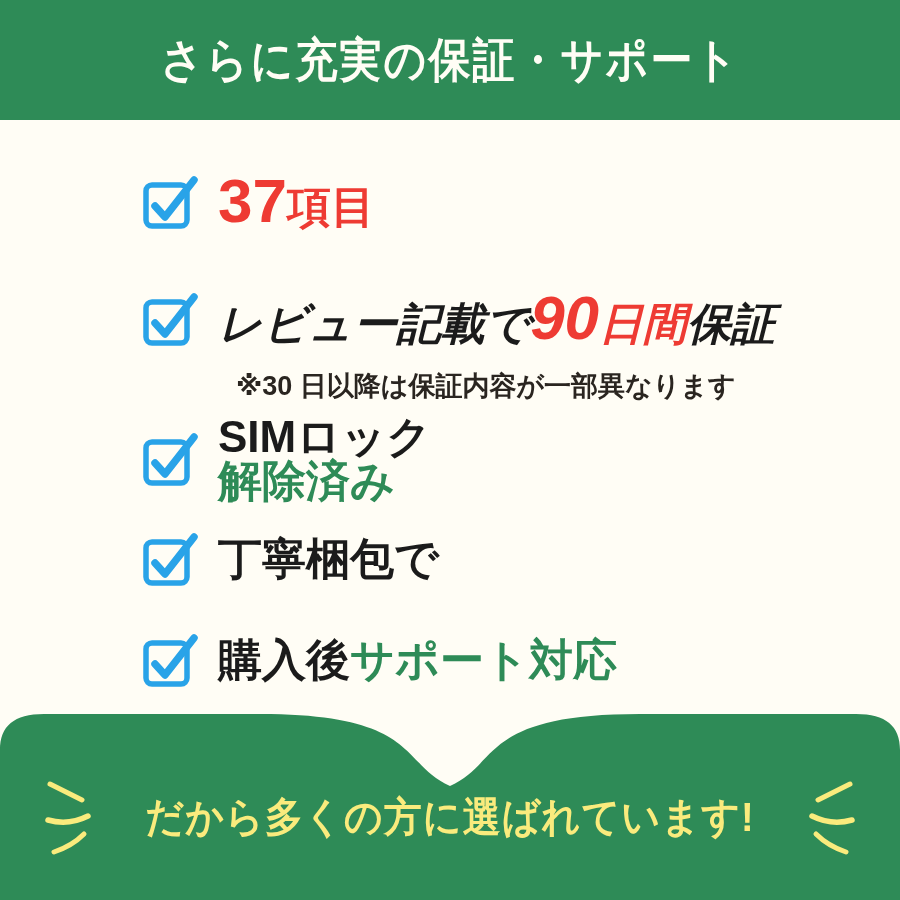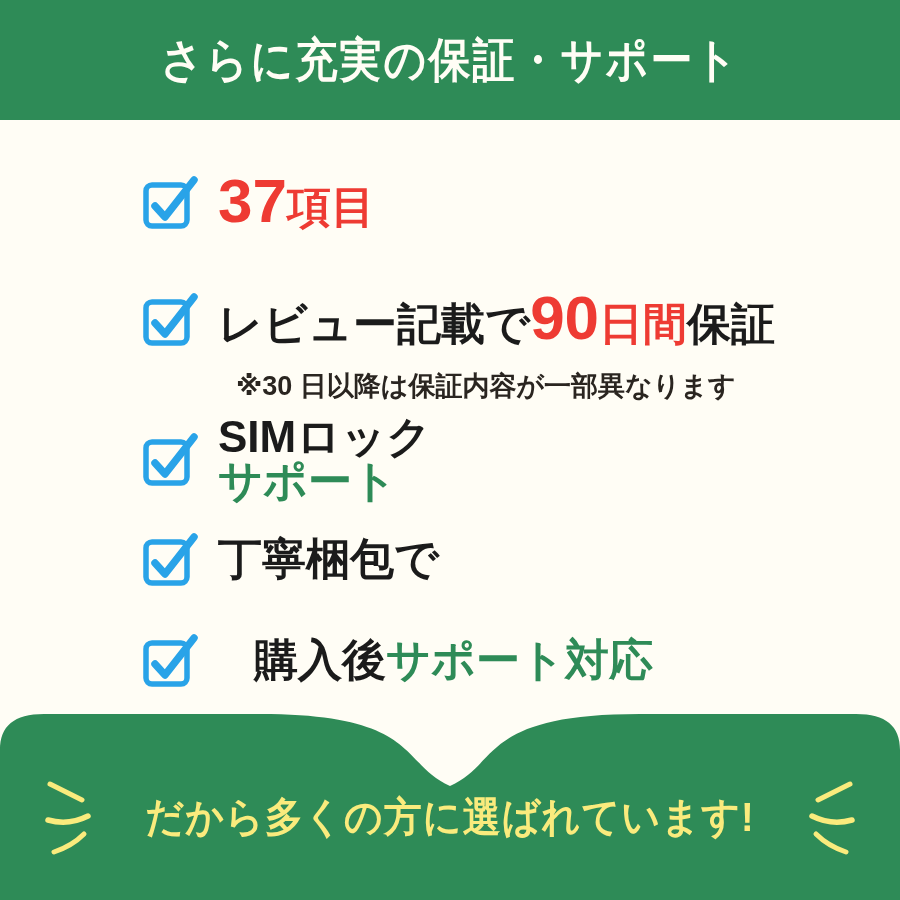--- a/index.html
+++ b/index.html
@@ -72,25 +72,25 @@
     display:inline-block;
     white-space:nowrap;
   }
   .seg.black{color:#1B1B1B;}
   .seg.red{color:#EE3B33;}
   .seg.green{color:#2E8B57;}
 
   
   .row-0 .feature-text{font-size:44px;}
   .row-0 .seg.big{font-size:62px;line-height:0.8;}
-  .row-1 .feature-text{font-size:44px;}
+  .row-1 .feature-text{font-size:44px;font-style:italic;}
   .row-1 .seg.big{font-size:62px;line-height:0.8;}
   .row-2 .feature-text{font-size:44px;flex-direction:column;}
   .row-3 .feature-text{font-size:44px;}
-  .row-4 .feature-text{font-size:44px;margin-left:36px;}
+  .row-4 .feature-text{font-size:44px;}
 
   .sub-note{
     position:absolute;
     left:236px;
     top:248px;
     font-size:27px;
     font-weight:bold;
     color:#2A2520;
     white-space:nowrap;
     letter-spacing:0px;
@@ -173,21 +173,21 @@
 
     <div class="feature-row row-2">
       <span class="check-icon">
         <svg viewBox="0 0 54 54">
           <rect x="4" y="8" width="41" height="41" rx="6" ry="6" fill="none" stroke="#29A3E8" stroke-width="5.5"></rect>
           <path d="M13 29 L23 40 L52 3" fill="none" stroke="#29A3E8" stroke-width="7.5" stroke-linecap="round" stroke-linejoin="round"></path>
         </svg>
       </span>
       <span class="feature-text">
         <span class="seg black">SIMロック</span>
-        <span class="seg green">サポート</span>
+        <span class="seg green">解除済み</span>
       </span>
     </div>
 
     <div class="feature-row row-3">
       <span class="check-icon">
         <svg viewBox="0 0 54 54">
           <rect x="4" y="8" width="41" height="41" rx="6" ry="6" fill="none" stroke="#29A3E8" stroke-width="5.5"></rect>
           <path d="M13 29 L23 40 L52 3" fill="none" stroke="#29A3E8" stroke-width="7.5" stroke-linecap="round" stroke-linejoin="round"></path>
         </svg>
       </span>

